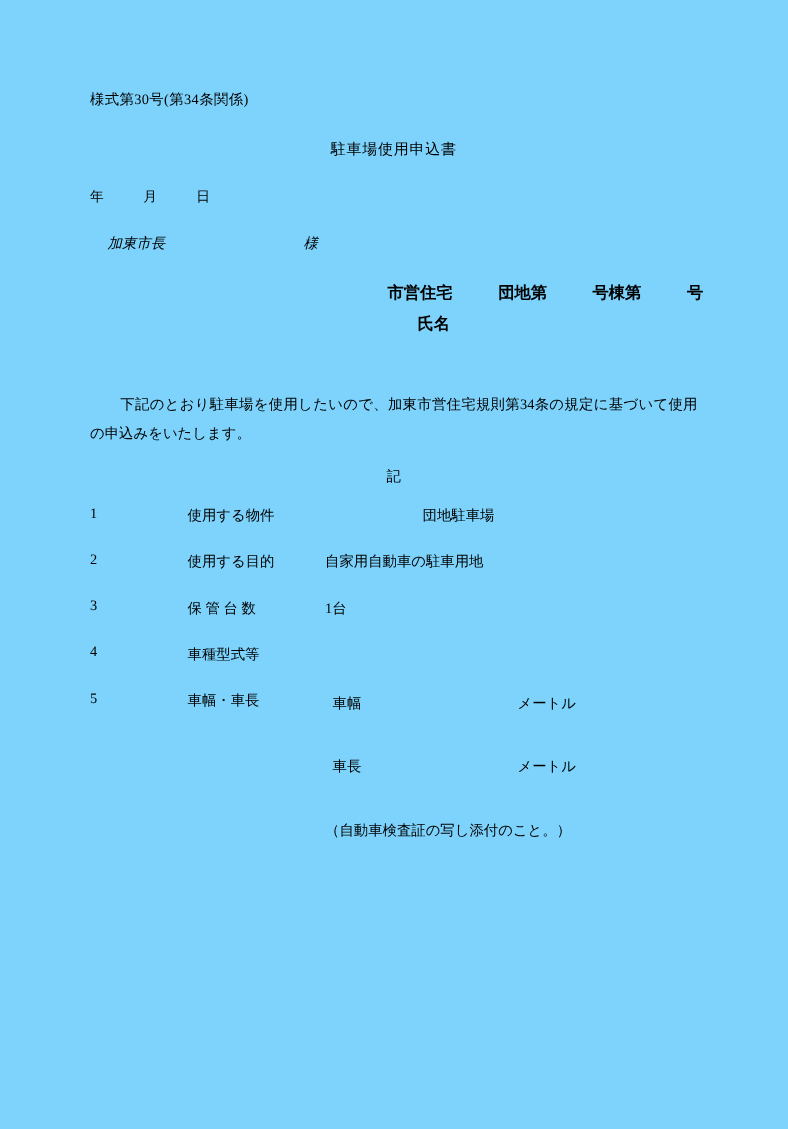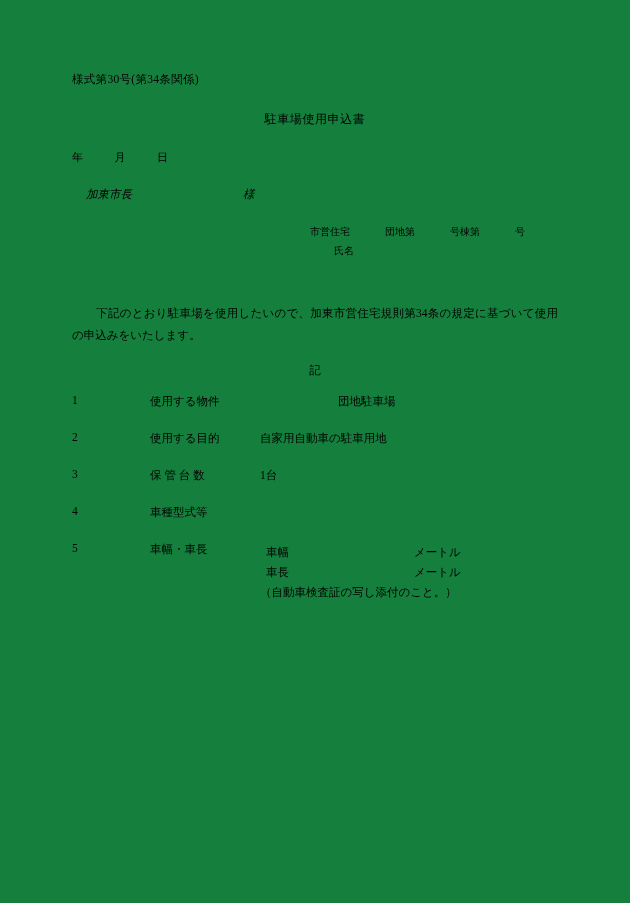--- a/index.html
+++ b/index.html
@@ -14,21 +14,21 @@
     color: #000000;
     position: relative;
     overflow: hidden;
   }
   .page {
     position: absolute;
     left: 0;
     top: 0;
     width: 630px;
     height: 903px;
-    background: #15803d;
+    background: #7dd3fc;
   }
   .doc {
     position: absolute;
     left: 72px;
     top: 72px;
     width: 486px;
   }
   .form-no {
     font-size: 11.5px;
     letter-spacing: 0.3px;
@@ -62,23 +62,24 @@
   .addressee .name {
     display: inline-block;
     margin-left: 14px;
   }
   .addressee .sama {
     display: inline-block;
     margin-left: 108px;
   }
   .applicant {
     margin-top: 20px;
-    font-size: 10px;
+    font-size: 13px;
     padding-left: 238px;
     white-space: nowrap;
+    font-weight: bold;
   }
   .applicant .row {
     line-height: 1.9;
     white-space: nowrap;
   }
   .applicant .sp {
     display: inline-block;
     width: 30px;
   }
   .applicant .row2 {
@@ -124,20 +125,21 @@
   }
   .item.obj .value {
     padding-left: 78px;
   }
   .item.size {
     margin-bottom: 0;
   }
   .item.size .sizecol {
     display: flex;
     flex-direction: column;
+    gap: 31px;
   }
   .item.size .sizerow {
     display: flex;
     line-height: 1.75;
     white-space: nowrap;
   }
   .item.size .sizerow .k {
     width: 148px;
     flex: 0 0 148px;
     padding-left: 6px;

